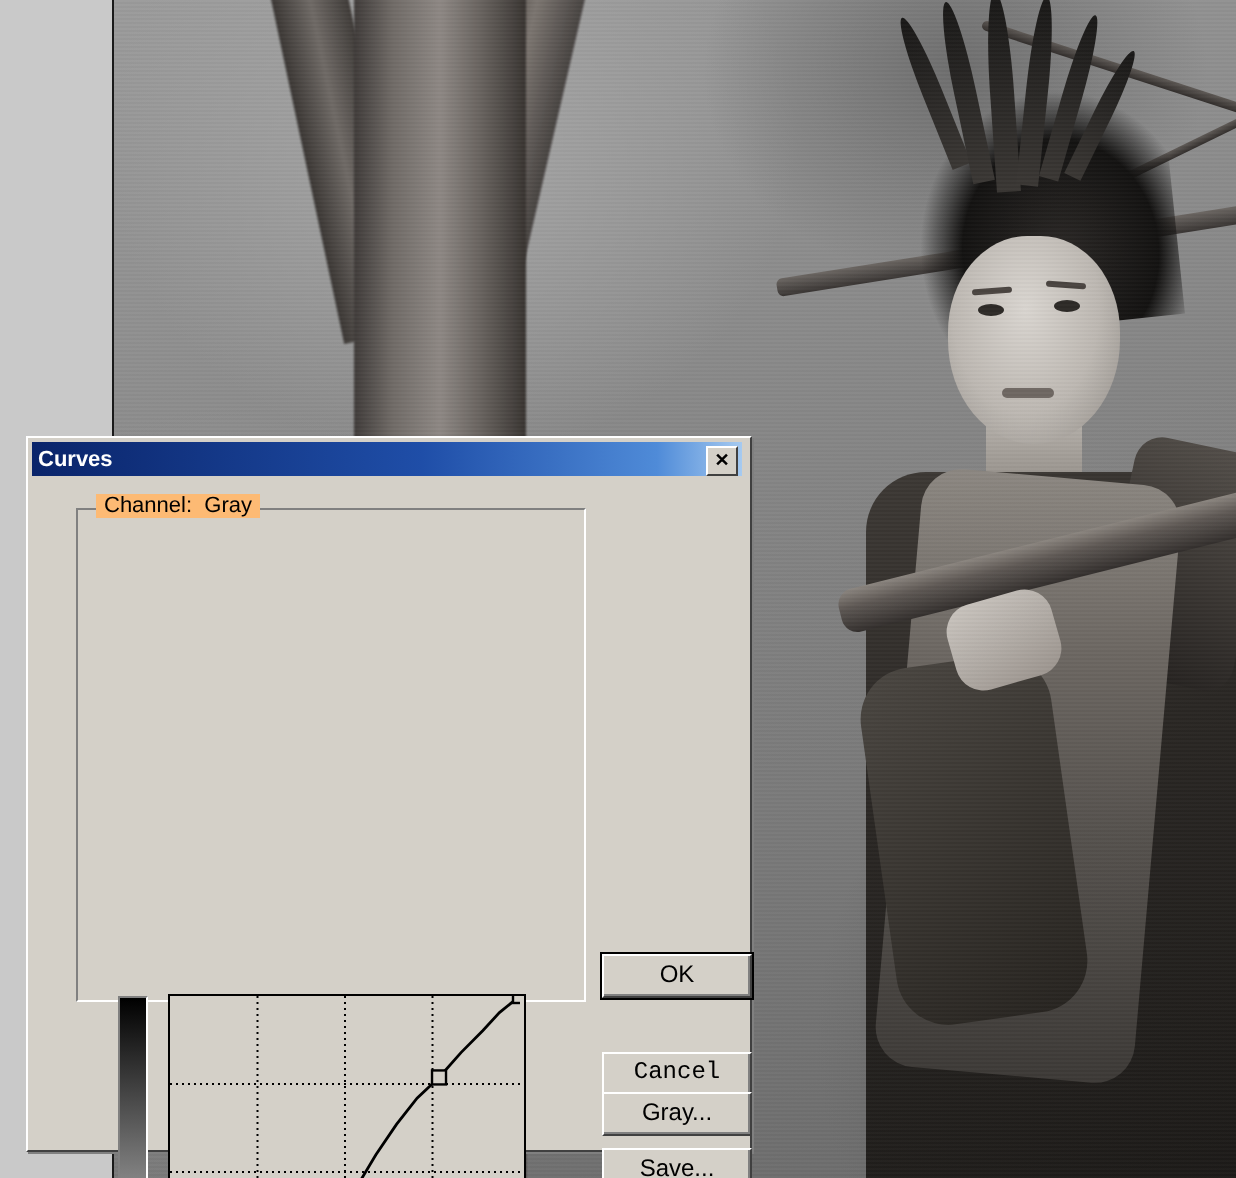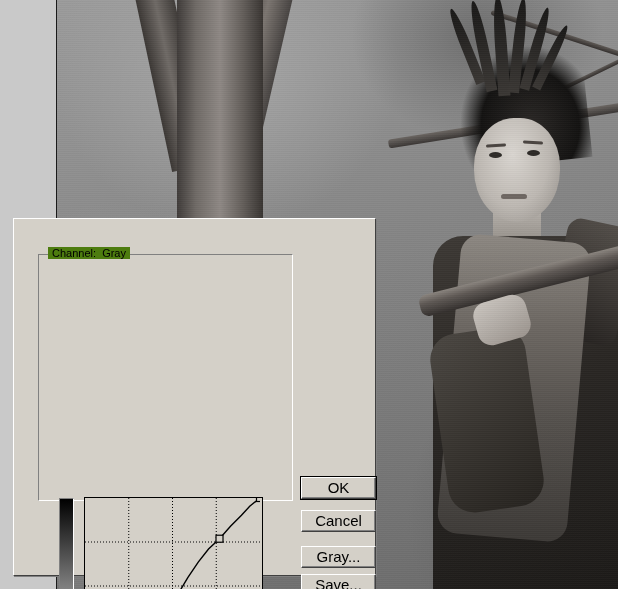--- a/index.html
+++ b/index.html
@@ -103,42 +103,42 @@
   
   #channel-group{
     position:absolute;left:24px;top:35px;width:253px;height:245px;
     border:1px solid #808080;border-right-color:#fff;border-bottom-color:#fff;
   }
   #channel-group-inner{
     position:absolute;inset:-1px;border:1px solid #fff;border-left-color:#808080;border-top-color:#808080;
     pointer-events:none;
   }
   #channel-label{
-    position:absolute;left:34px;top:28px;background:#4d7c0f;padding:0 4px;font-size:11px;z-index:3;
+    position:absolute;left:34px;top:28px;background:#fdba74;padding:0 4px;font-size:11px;z-index:3;
     white-space:pre;
   }
   
   #vbar{
     position:absolute;left:45px;top:279px;width:13px;height:177px;
     border:1px solid #808080;border-right-color:#fff;border-bottom-color:#fff;
     background:linear-gradient(180deg,#000 0%,#ffffff 100%);
   }
   #graph-frame{
     position:absolute;left:70px;top:278px;width:177px;height:178px;
     border:1px solid #000;background:#d4d0c8;
   }
   #graph{position:absolute;left:0;top:0;width:175px;height:176px;}
 
   
   .btn{
     position:absolute;left:287px;width:73px;height:20px;background:#d4d0c8;
     border-top:1px solid #ffffff;border-left:1px solid #ffffff;
     border-right:1px solid #404040;border-bottom:1px solid #404040;
     box-shadow:inset -1px -1px 0 #808080;
-    font-size:15px;text-align:center;line-height:19px;color:#000;cursor:default;
+    font-size:12px;text-align:center;line-height:19px;color:#000;cursor:default;
   }
   .btn.default{outline:1px solid #000;outline-offset:0px;}
 </style>
 </head>
 <body>
 
 <div id="app-bg">
   <div id="canvas-photo">
     <div class="sky"></div>
     <div class="trunk fork2"></div>
@@ -167,20 +167,24 @@
     <div class="eye l"></div>
     <div class="eye r"></div>
     <div class="mouth"></div>
     <div class="noise"></div>
   </div>
   <div id="canvas-edge"></div>
 </div>
 
 <div id="curves-dialog">
 
+  <div id="titlebar">
+    <span id="title-text">Curves</span>
+    <div id="close-btn">✕</div>
+  </div>
 
   <div id="channel-group">
     <div id="channel-group-inner"></div>
   </div>
   <div id="channel-label">Channel:  Gray</div>
 
   <div id="vbar"></div>
 
   <div id="graph-frame">
     <svg id="graph" viewBox="0 0 175 176" preserveAspectRatio="none">
@@ -198,17 +202,17 @@
           <rect x="47.97" y="141.44" width="7" height="7" stroke="#000" stroke-width="1.2" fill="#d4d0c8"></rect>
           <rect x="89.15" y="93.13" width="7" height="7" stroke="#000" stroke-width="1.2" fill="#000"></rect>
           <rect x="131.01" y="37.22" width="7" height="7" stroke="#000" stroke-width="1.2" fill="#d4d0c8"></rect>
           <rect x="171.50" y="-3.50" width="7" height="7" stroke="#000" stroke-width="1.2" fill="#d4d0c8"></rect>
         </g>
     </svg>
   </div>
 
   <div id="button-stack">
       <div class="btn default" style="top: 258px;">OK</div>
-      <div class="btn" style="top: 291px;">Cancel</div>
+      <div class="btn" style="top: 307px; font-family: Liberation Mono, monospace;">Cancel</div>
       <div class="btn" style="top: 327px;">Gray...</div>
       <div class="btn" style="top: 355px;">Save...</div>
     </div>
 </div>
 
 </body></html>

